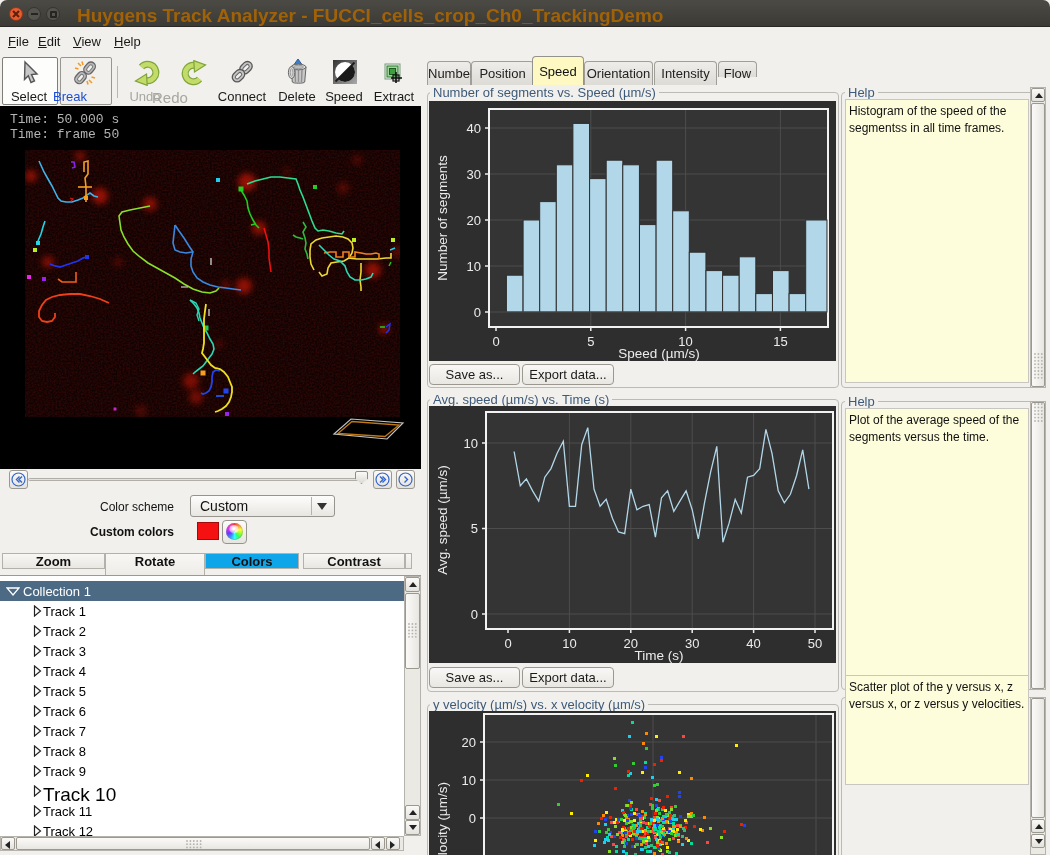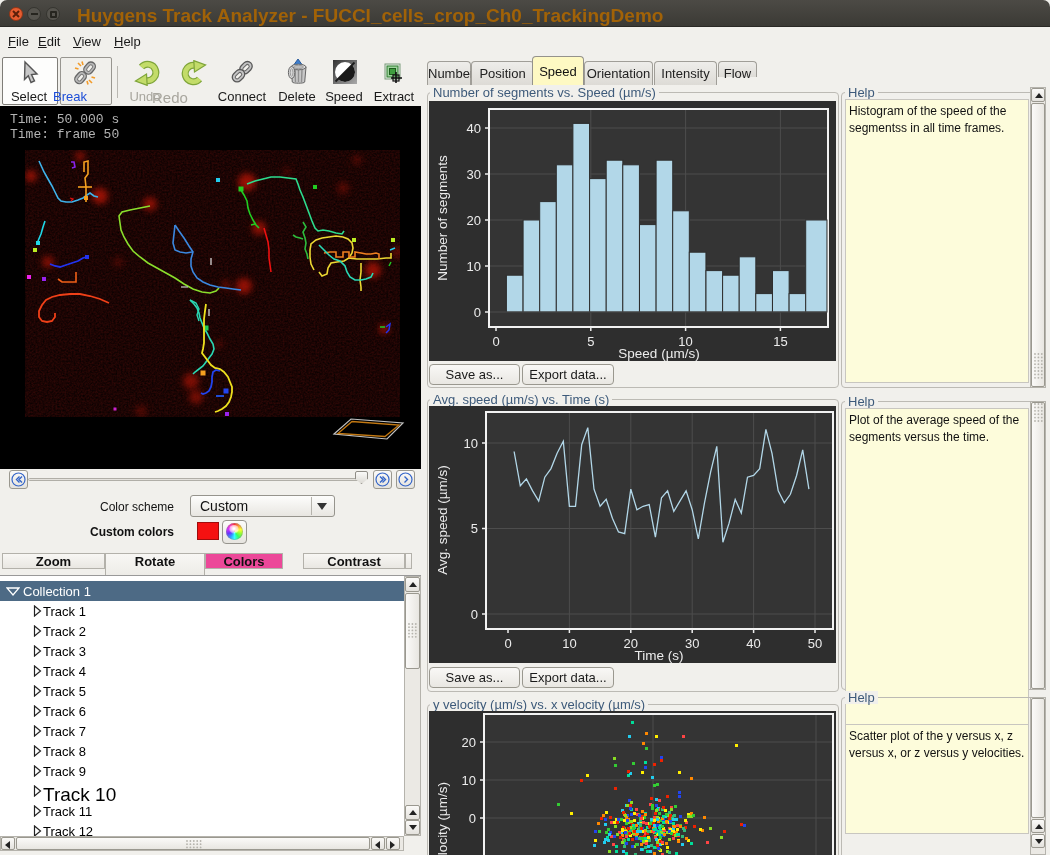--- a/index.html
+++ b/index.html
@@ -214,21 +214,21 @@
 <div class="ab" style="left:200px;top:498px;font-size:14px;color:#111">Custom</div>
 <div class="ab" style="left:311px;top:497px;width:1px;height:18px;background:#b5b3ac"></div>
 <div class="arr" style="left:317px;top:503px;border-left:5px solid transparent;border-right:5px solid transparent;border-top:7px solid #333"></div>
 <div class="ab" style="left:0;top:525px;width:174px;text-align:right;font-size:12px;font-weight:bold;color:#111">Custom colors</div>
 <div class="ab" style="left:197px;top:522px;width:22px;height:18px;background:#f51111;border:1px solid #a00c0c"></div>
 <div class="ab" style="left:222px;top:520px;width:25px;height:24px;background:linear-gradient(#fcfcfa,#e6e4df);border:1px solid #96948d;border-radius:4px"></div>
 <div class="ab" style="left:226px;top:523px;width:17px;height:17px;border-radius:50%;background:conic-gradient(#f33,#f93,#ff3,#9f3,#3f6,#3ff,#39f,#63f,#c3f,#f3c,#f33);box-shadow:inset 0 0 0 1px #8886"></div>
 <div class="ab" style="left:229px;top:525px;width:10px;height:9px;border-radius:50%;background:radial-gradient(circle at 50% 40%,#fff 10%,#fff8 55%,#fff0 75%)"></div>
 <div class="ab" style="left:2px;top:553px;width:103px;height:16px;background:linear-gradient(#f8f7f4,#e9e7e2);border:1px solid #b3b1aa;font-size:13px;font-weight:bold;color:#111;text-align:center;line-height:15px">Zoom</div>
 <div class="ab" style="left:105px;top:553px;width:100px;height:32px;background:linear-gradient(#f8f7f4,#e9e7e2);border:1px solid #b3b1aa;font-size:13px;font-weight:bold;color:#111;text-align:center;line-height:15px">Rotate</div>
-<div class="ab" style="left:205px;top:553px;width:78px;height:16px;background:#ec4899;border:1px solid #b3b1aa;font-size:13px;font-weight:bold;color:#111;text-align:center;line-height:15px">Colors</div>
+<div class="ab" style="left:205px;top:553px;width:94px;height:16px;background:#0ea5e9;border:1px solid #b3b1aa;font-size:13px;font-weight:bold;color:#111;text-align:center;line-height:15px">Colors</div>
 <div class="ab" style="left:303px;top:553px;width:102px;height:16px;background:linear-gradient(#f8f7f4,#e9e7e2);border:1px solid #b3b1aa;font-size:13px;font-weight:bold;color:#111;text-align:center;line-height:15px">Contrast</div>
 <div class="ab" style="left:405px;top:553px;width:7px;height:16px;background:linear-gradient(#f8f7f4,#e9e7e2);border:1px solid #b3b1aa"></div>
 <div class="ab" style="left:0;top:575px;width:421px;height:261px;background:#fff;border-top:1px solid #999"></div>
 <div class="ab" style="left:0;top:581px;width:404px;height:20px;background:#4d6a85"></div>
 <svg class="ab" style="left:6px;top:586px" width="14" height="11">
     <path d="M1 2 L13 2 L7 9 Z" fill="none" stroke="#fff" stroke-width="1.3"></path>
   </svg>
 <div class="ab" style="left:23px;top:584px;font-size:13px;color:#fff">Collection 1</div>
 <svg class="ab" style="left:33px;top:605px" width="9" height="12">
     <path d="M1.5 1 L7.5 6 L1.5 11 Z" fill="none" stroke="#222" stroke-width="1.2"></path>
@@ -840,21 +840,21 @@
     <text x="18" y="120" fill="#ececec" font-size="13.5" text-anchor="middle" font-family="Liberation Sans" transform="rotate(-90 18 120)">y velocity (µm/s)</text>
   </svg>
 <div class="gbox" style="left:841px;top:92px;width:205px;height:296px"></div>
 <div class="gtitle" style="left:845px;top:86px">Help</div>
 <div class="helpbox" style="left:845px;top:99px;width:184px;height:284px">Histogram of the speed of the segmentss in all time frames.</div>
 <div class="gbox" style="left:841px;top:401px;width:205px;height:289px"></div>
 <div class="gtitle" style="left:845px;top:395px">Help</div>
 <div class="helpbox" style="left:845px;top:408px;width:184px;height:328px">Plot of the average speed of the segments versus the time.</div>
 <div class="gbox" style="left:841px;top:697px;width:205px;height:162px"></div>
 <div class="gtitle" style="left:845px;top:691px">Help</div>
-<div class="helpbox" style="left:845px;top:724px;width:184px;height:110px">Scatter plot of the y versus x, z versus x, or z versus y velocities.</div>
+<div class="helpbox" style="left:845px;top:675px;width:184px;height:110px">Scatter plot of the y versus x, z versus x, or z versus y velocities.</div>
 <div class="sb" style="left:1030px;top:87px;width:16px;height:301px"></div>
 <div class="sbtn" style="left:1031px;top:88px;width:14px;height:14px"></div>
 <div class="arr" style="left:1035px;top:93px;border-left:4px solid transparent;border-right:4px solid transparent;border-bottom:5px solid #222"></div>
 <div class="sbtn" style="left:1031px;top:103px;width:14px;height:284px;background:linear-gradient(90deg,#fbfaf8,#e8e6e1)"></div>
 <svg class="ab" style="left:1033px;top:352px" width="11" height="30">
     <circle cx="2.0" cy="2.0" r="0.9" fill="#b5b3ac"></circle>
     <circle cx="5.4" cy="2.0" r="0.9" fill="#b5b3ac"></circle>
     <circle cx="8.8" cy="2.0" r="0.9" fill="#b5b3ac"></circle>
     <circle cx="2.0" cy="5.4" r="0.9" fill="#b5b3ac"></circle>
     <circle cx="5.4" cy="5.4" r="0.9" fill="#b5b3ac"></circle>

